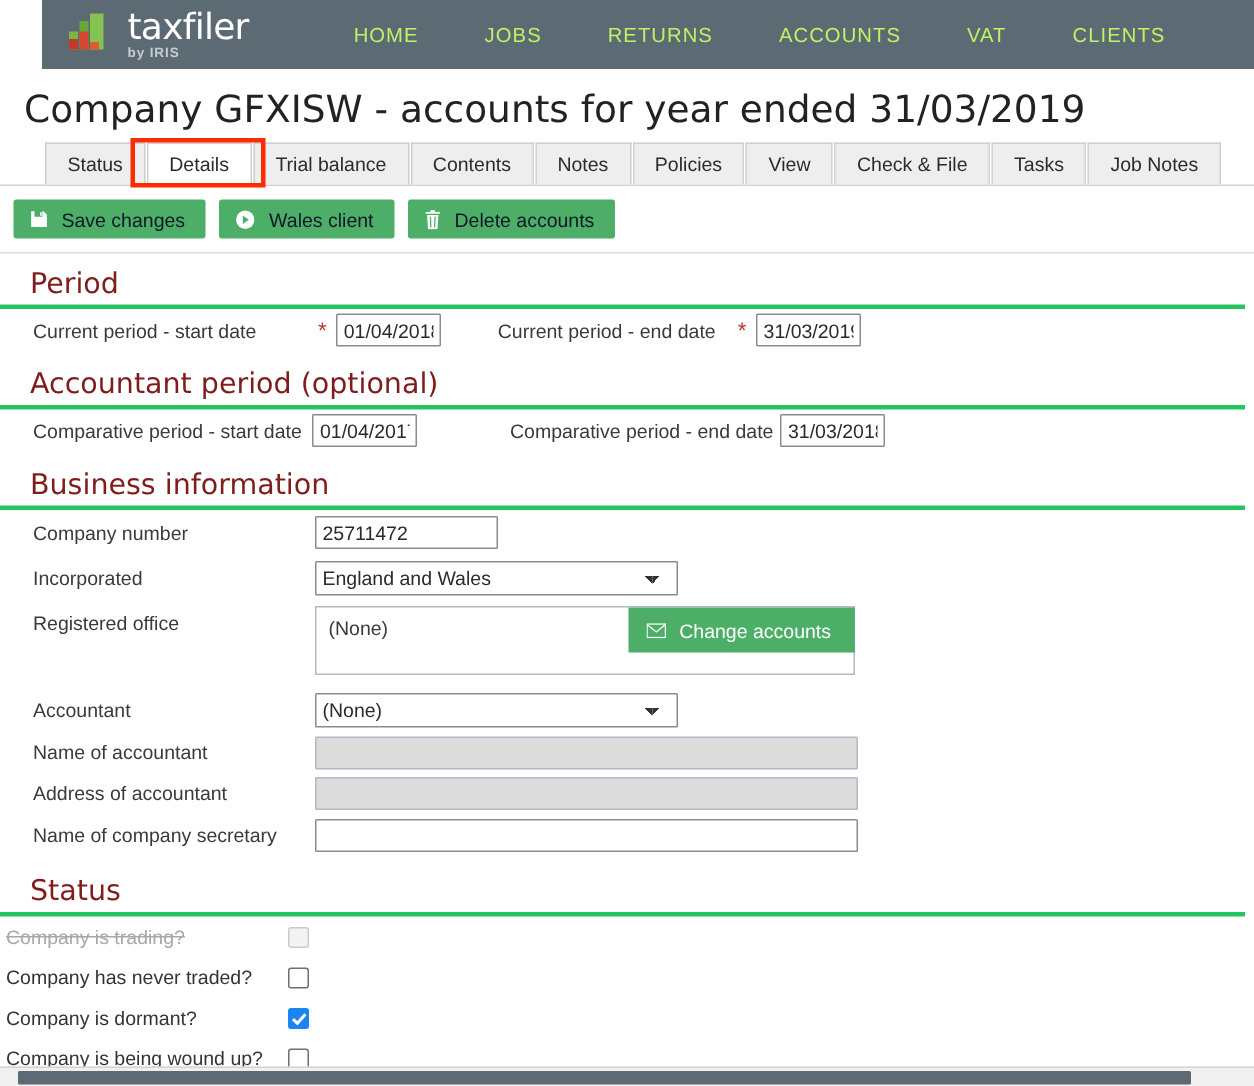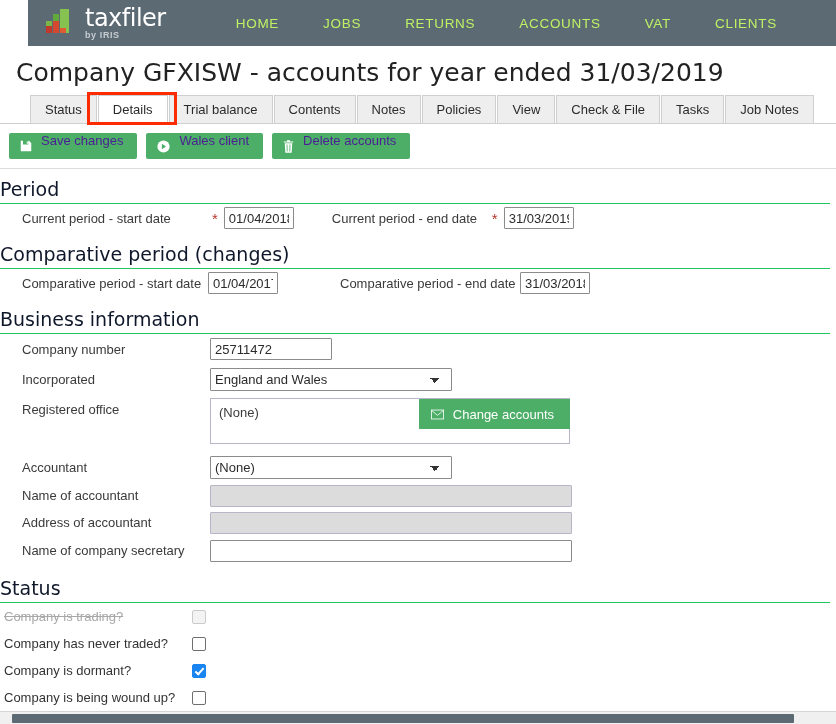--- a/index.html
+++ b/index.html
@@ -93,42 +93,42 @@
 
   
   .toolbar {
     display: flex; align-items: center;
     padding: 9px 0 9px 9px;
     background: #ffffff;
     border-bottom: 1px solid #dddddd;
   }
   .btn-green {
     background: #4cae67;
-    color: #4c1d95;
+    color: #0f172a;
     border: none;
     font-size: 13px;
     font-family: "Liberation Sans", sans-serif;
     height: 26px;
     padding: 0 14px 0 11px;
     margin-right: 9px;
-    display: inline-flex; 
+    display: inline-flex; align-items: center;
     cursor: pointer;
     border-radius: 2px;
     white-space: nowrap;
   }
   .btn-green .gicon { margin-right: 9px; display: inline-flex; align-items: center; }
 
   
   .body { padding: 0 0 0 0; position: relative; }
   .section-head {
     font-size: 19px;
-    color: #0f172a;
+    color: #7f1d1d;
     font-family: "DejaVu Sans", sans-serif;
-    padding: 9px 0 3px 0;
-    border-bottom: 1px solid #22c55e;
+    padding: 9px 0 3px 20px;
+    border-bottom: 3px solid #22c55e;
     margin-right: 6px;
     white-space: nowrap;
   }
   .row {
     display: flex; align-items: center;
     height: 28px;
     padding-left: 22px;
     font-size: 13px;
     color: #3a3a3a;
   }
@@ -309,21 +309,21 @@
     <div class="section-head">Period</div>
     <div class="row">
       <span class="lbl" style="width:190px">Current period - start date</span>
       <span class="req" style="margin-right:6px">*</span>
       <input class="txt dateinput" value="01/04/2018" style="">
       <span class="lbl" style="margin-left:38px;width:160px">Current period - end date</span>
       <span class="req" style="margin-right:6px">*</span>
       <input class="txt dateinput" value="31/03/2019" style="">
     </div>
 
-    <div class="section-head" style="padding-top:11px">Comparative period (changes)</div>
+    <div class="section-head" style="padding-top:11px">Accountant period (optional)</div>
     <div class="row">
       <span class="lbl" style="width:186px">Comparative period - start date</span>
       <input class="txt dateinput" value="01/04/2017" style="">
       <span class="lbl" style="margin-left:62px;width:180px">Comparative period - end date</span>
       <input class="txt dateinput" value="31/03/2018" style="">
     </div>
 
     <div class="section-head" style="padding-top:11px">Business information</div>
 
     <div class="row" style="height:30px">

